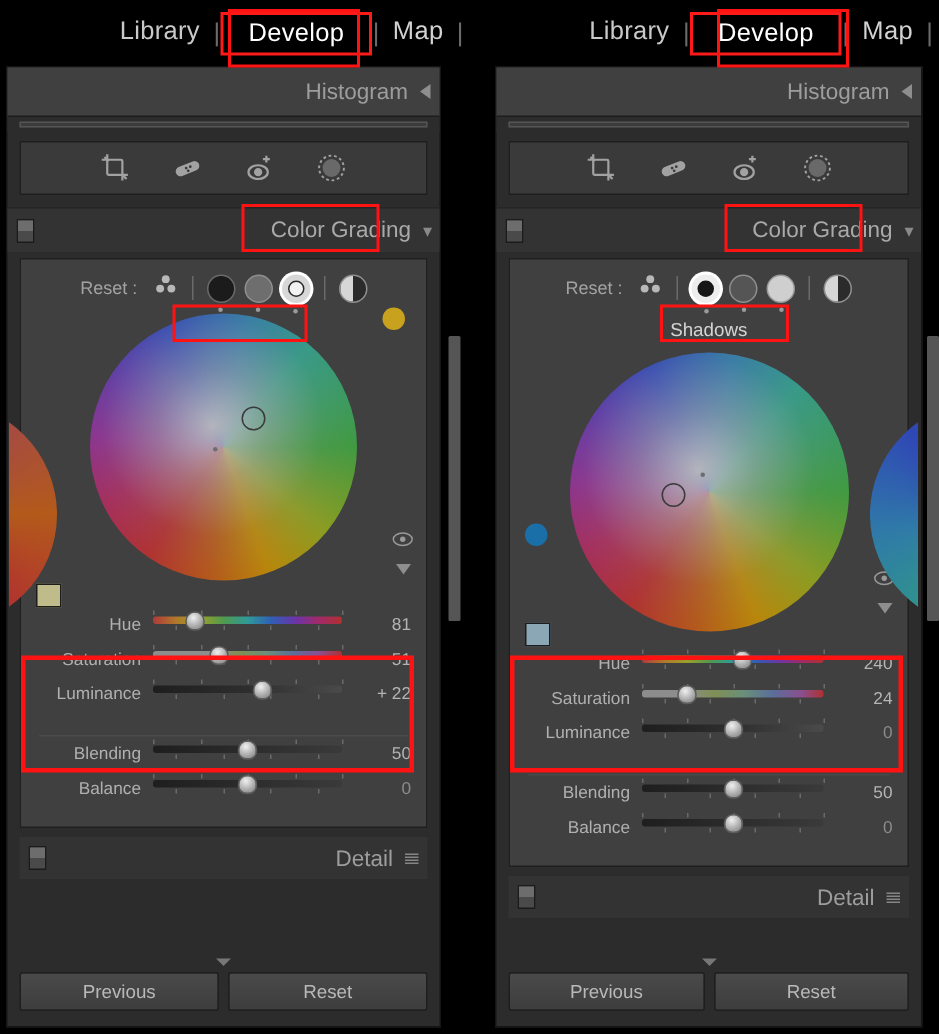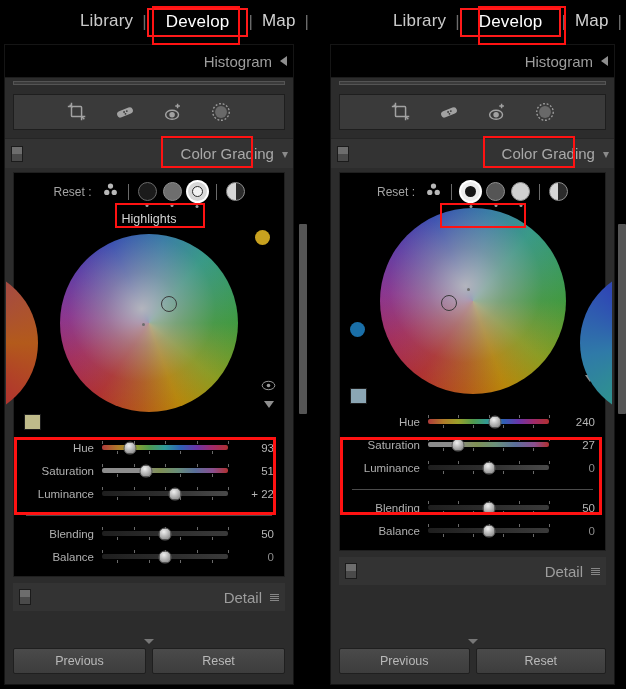--- a/index.html
+++ b/index.html
@@ -47,21 +47,21 @@
   .panel.right .scrollgutter{ left:289px; }
   .scrollthumb{
     position:absolute; left:3px; width:8px;
     background:#555; border-radius:1px;
   }
   .panel.left .scrollthumb{ top:180px; height:190px; }
   .panel.right .scrollthumb{ top:180px; height:190px; }
 
   
   .sec-header{
-    position:relative; height:33px; background:#000000;
+    position:relative; height:33px; background:#404040;
     display:flex; align-items:center; justify-content:flex-end;
     padding-right:6px; border-bottom:1px solid #1d1d1d;
   }
   .sec-title{ color:#9d9d9d; font-size:15px; margin-right:8px; }
   .tri-left{
     width:0;height:0;border-top:5px solid transparent;border-bottom:5px solid transparent;
     border-right:7px solid #8e8e8e;
   }
   .tri-dn{
     width:0;height:0;border-left:5px solid transparent;border-right:5px solid transparent;
@@ -89,21 +89,21 @@
     width:12px;height:16px;background:#4a4a4a;border:1px solid #1b1b1b;
     display:flex; flex-direction:column;
   }
   .sw-toggle i{ display:block; flex:1; }
   .sw-toggle i:first-child{ background:#6d6d6d; }
   .cg-title-wrap{ display:flex; align-items:center; gap:8px; margin-left:auto; }
   .cg-title{ color:#a9a9a9; font-size:15px; }
   .cg-caret{ color:#8a8a8a; font-size:12px; line-height:1; letter-spacing:-1px;}
 
   .cg-body{
-    margin:4px 8px 0 8px; background:#000000; border:1px solid #1f1f1f;
+    margin:4px 8px 0 8px; background:#404040; border:1px solid #1f1f1f;
     position:relative; padding-bottom:6px;
   }
 
   
   .reset-row{
     display:flex; align-items:center; justify-content:center;
     gap:6px; padding:8px 0 2px 0;
   }
   .reset-label{ color:#a3a3a3; font-size:12px; margin-right:4px; }
   .pip{ display:inline-block; }
@@ -156,21 +156,21 @@
   }
 
   .swatch-row{
     display:flex; align-items:center; justify-content:space-between;
     padding:2px 10px 0 10px; height:22px;
   }
   .swatch{ width:17px;height:16px; border:1px solid #1d1d1d; }
 
   
   .slider-block{ padding:4px 10px 2px 10px; position:relative; }
-  .srow{ display:flex; align-items:center; height:23px; }
+  .srow{ display:flex; align-items:flex-start; height:23px; }
   .slabel{ width:78px; text-align:right; color:#b0b0b0; font-size:11.5px; padding-right:8px; }
   .strack{
     position:relative; flex:1; height:5px; border-radius:2px;
   }
   .ticks{ position:absolute; left:0; right:0; top:-4px; height:13px; }
   .ticks i{ position:absolute; top:0; width:1px; height:3px; background:#6a6a6a; }
   .ticks i.b{ top:10px; }
   .knob{
     position:absolute; top:50%; width:13px;height:13px;
     transform:translate(-50%,-50%);
@@ -310,23 +310,20 @@
               <i class="dot-under"></i>
             </span>
           <span class="gcircle gc-sel" style="background:#d7d7d7;">
             <i style="position:absolute;inset:4px;border-radius:50%;background:#f2f2f2;border:1.5px solid #2b2b2b;"></i>
             <i class="dot-under"></i>
             </span>
           <span class="vsep"></span>
           <span class="gcircle" style="background:linear-gradient(90deg,#d6d6d6 0 50%,#2b2b2b 50% 100%);border:1px solid #8f8f8f;"></span>
         </div>
 
-        <div class="tabname-wrap">
-          <span class="tabname">Highlights</span>
-        </div>
 
         <div class="wheel-area">
           <div class="wheel" style="background:
                  conic-gradient(from 90deg,
                    #3f9a3f 0deg,#8c9c22 40deg,#b8860b 70deg,#b35a1b 95deg,
                    #b03030 125deg,#a52a5a 155deg,#8a2d8f 185deg,#5a35a8 215deg,
                    #2f47b5 245deg,#2f7aa8 280deg,#2f9a86 310deg,#3f9a3f 360deg);">
             <span class="ring" style="left:57%;top:35%;"></span>
             <span class="cdot" style="left:46%;top:50%;"></span>
           </div>
@@ -357,21 +354,21 @@
                   <i style="left:50%"></i>
                   <i style="left:75%"></i>
                   <i style="left:100%"></i>
                 <i class="b" style="left:12%"></i>
                   <i class="b" style="left:37%"></i>
                   <i class="b" style="left:62%"></i>
                   <i class="b" style="left:87%"></i>
                 </span>
               <span class="knob" style="left:22%;"></span>
             </span>
-            <span class="sval">93</span>
+            <span class="sval">81</span>
           </div>
 
           <div class="srow">
             <span class="slabel">Saturation</span>
             <span class="strack" style="background:linear-gradient(90deg,#8d8d8d 0%,#8d8d8d 30%,#7f8f55 46%,#6a8f7a 60%,#5a6f9a 74%,#8a4f8f 88%,#b03030 100%);">
               <span class="ticks">
                   <i style="left:0%"></i>
                   <i style="left:25%"></i>
                   <i style="left:50%"></i>
                   <i style="left:75%"></i>
@@ -572,20 +569,23 @@
           <span class="gcircle" style="background:#555555;border:1px solid #8f8f8f;">
               <i class="dot-under"></i>
             </span>
           <span class="gcircle" style="background:#cfcfcf;border:1px solid #9a9a9a;">
               <i class="dot-under"></i>
             </span>
           <span class="vsep"></span>
           <span class="gcircle" style="background:linear-gradient(90deg,#d6d6d6 0 50%,#2b2b2b 50% 100%);border:1px solid #8f8f8f;"></span>
         </div>
 
+        <div class="tabname-wrap">
+          <span class="tabname">Shadows</span>
+        </div>
 
         <div class="wheel-area">
           <div class="wheel" style="background:
                  conic-gradient(from 90deg,
                    #3f9a3f 0deg,#8c9c22 40deg,#b8860b 70deg,#b35a1b 95deg,
                    #b03030 125deg,#a52a5a 155deg,#8a2d8f 185deg,#5a35a8 215deg,
                    #2f47b5 245deg,#2f7aa8 280deg,#2f9a86 310deg,#3f9a3f 360deg);">
             <span class="ring" style="left:33%;top:47%;"></span>
             <span class="cdot" style="left:47%;top:43%;"></span>
           </div>
@@ -634,21 +634,21 @@
                   <i style="left:50%"></i>
                   <i style="left:75%"></i>
                   <i style="left:100%"></i>
                 <i class="b" style="left:12%"></i>
                   <i class="b" style="left:37%"></i>
                   <i class="b" style="left:62%"></i>
                   <i class="b" style="left:87%"></i>
                 </span>
               <span class="knob" style="left:25%;"></span>
             </span>
-            <span class="sval">27</span>
+            <span class="sval">24</span>
           </div>
 
           <div class="srow">
             <span class="slabel">Luminance</span>
             <span class="strack" style="background:linear-gradient(90deg,#1e1e1e,#2e2e2e,#4a4a4a);">
               <span class="ticks">
                   <i style="left:0%"></i>
                   <i style="left:25%"></i>
                   <i style="left:50%"></i>
                   <i style="left:75%"></i>

